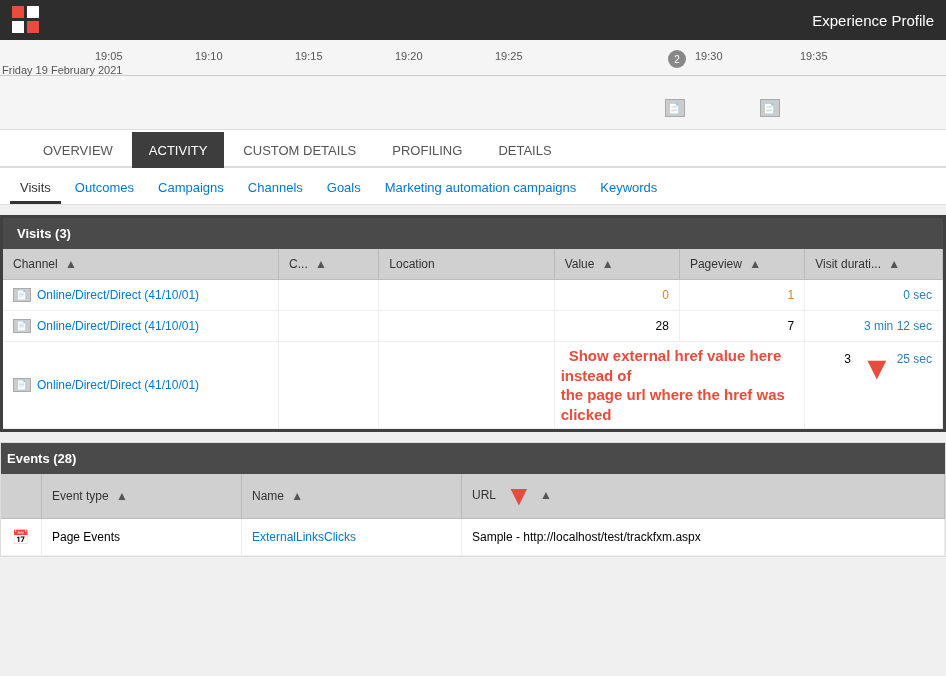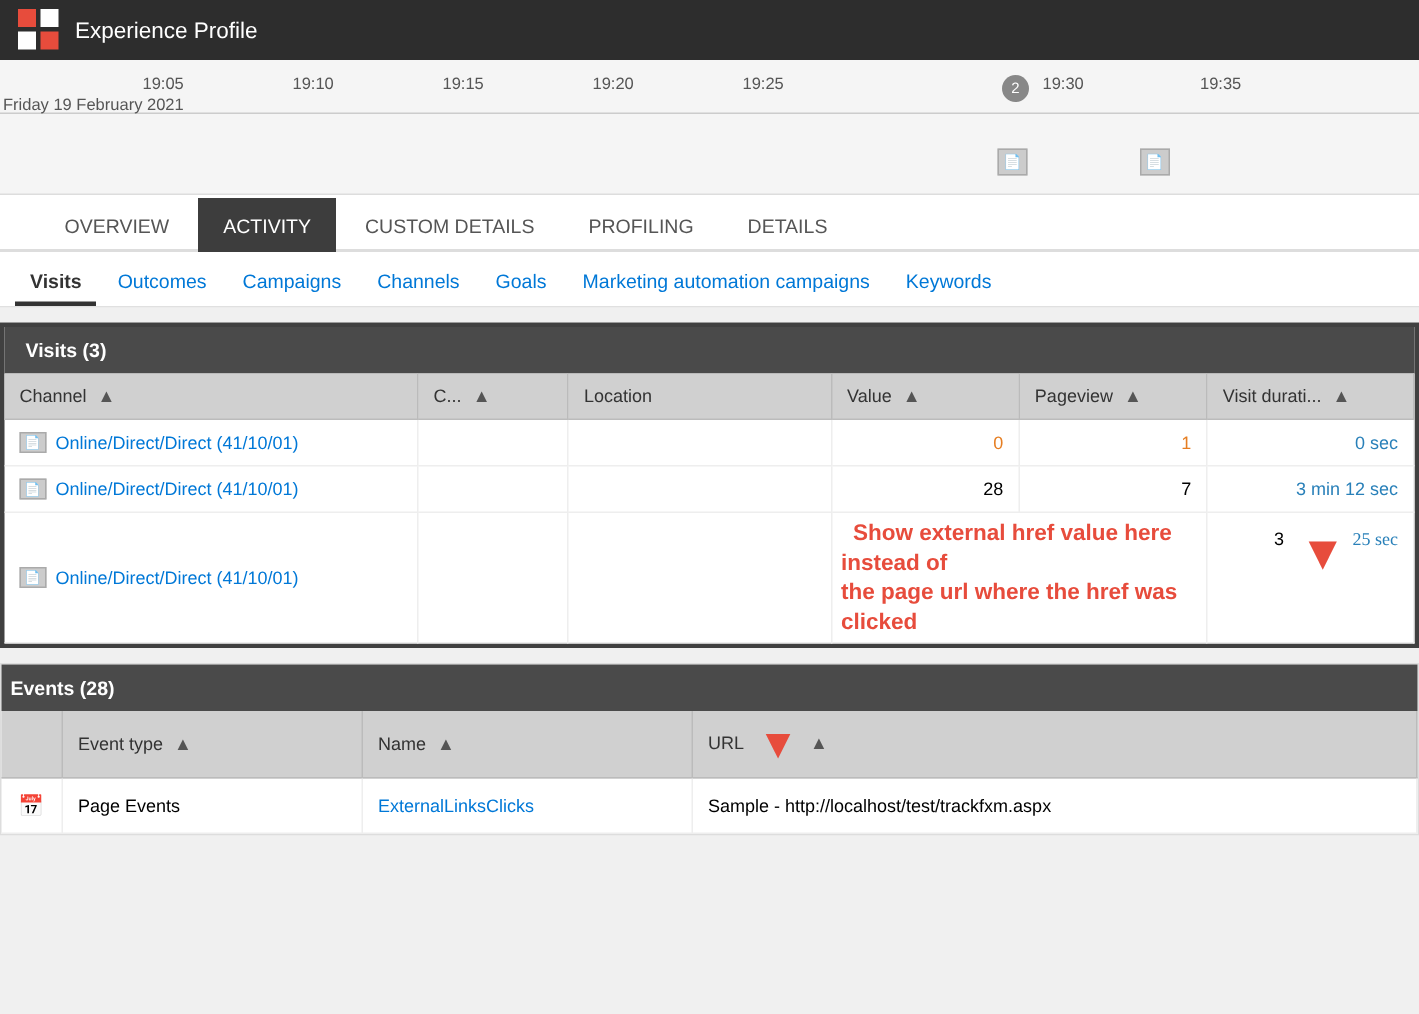--- a/index.html
+++ b/index.html
@@ -6,20 +6,21 @@
     body { font-family: Arial, sans-serif; font-size: 13px; background: #f0f0f0; width: 946px; min-height: 676px; overflow-x: hidden; }
 
     
     .app-header {
       background: #2d2d2d;
       color: white;
       display: flex;
       align-items: center;
       padding: 6px 12px;
       height: 40px;
+      justify-content: space-between;
     }
     .app-logo {
       width: 28px;
       height: 28px;
       margin-right: 10px;
       display: grid;
       grid-template-columns: 1fr 1fr;
       gap: 2px;
     }
     .logo-cell { width: 12px; height: 12px; }
@@ -113,21 +114,20 @@
     .subtab {
       padding: 6px 10px;
       font-size: 13px;
       color: #0078d7;
       cursor: pointer;
       border-bottom: 3px solid transparent;
     }
     .subtab.active {
       color: #333;
       border-bottom: 3px solid #333;
-      font-weight: bold;
     }
     .subtab:first-child { color: #333; }
 
     
     .section {
       margin: 10px 0 0 0;
       background: white;
       border: 3px solid #404040;
     }
     .section-header {
@@ -367,21 +367,21 @@
             <span>Show external href value here instead of</span><br>
             <span>the page url where the href was clicked</span>
           </span>
         </td>
         <td class="col-duration" style="vertical-align:top; padding-top:10px;">
           <div style="display:flex;align-items:flex-start;justify-content:flex-end;">
             <div style="display:flex;flex-direction:column;align-items:center;">
               <span>3</span>
             </div>
             <span style="color:#e74c3c;font-size:32px;line-height:1;margin-left:10px;">▼</span>
-            <span class="val-blue" style="margin-left:4px;font-family:Liberation Serif, serif;">25 sec</span>
+            <span class="val-blue" style="margin-left:4px;">25 sec</span>
           </div>
         </td>
       </tr>
     </tbody>
   </table>
 </div>
 
 <div class="events-section">
   <div class="section-header">Events (28)</div>
   <table class="data-table">

